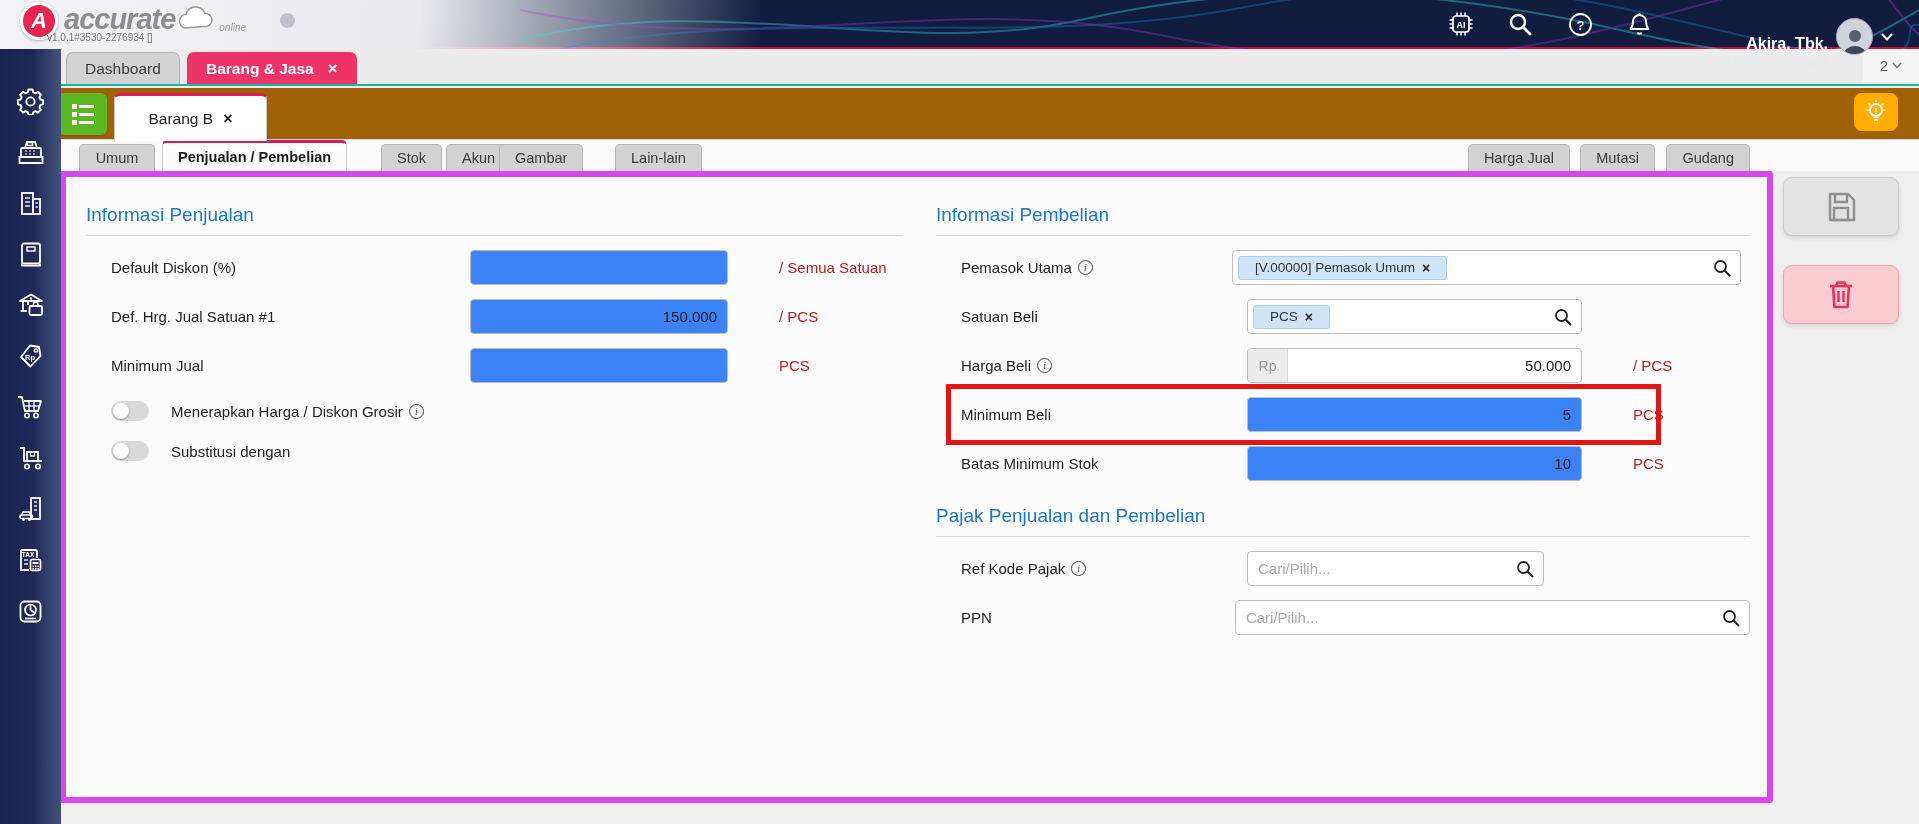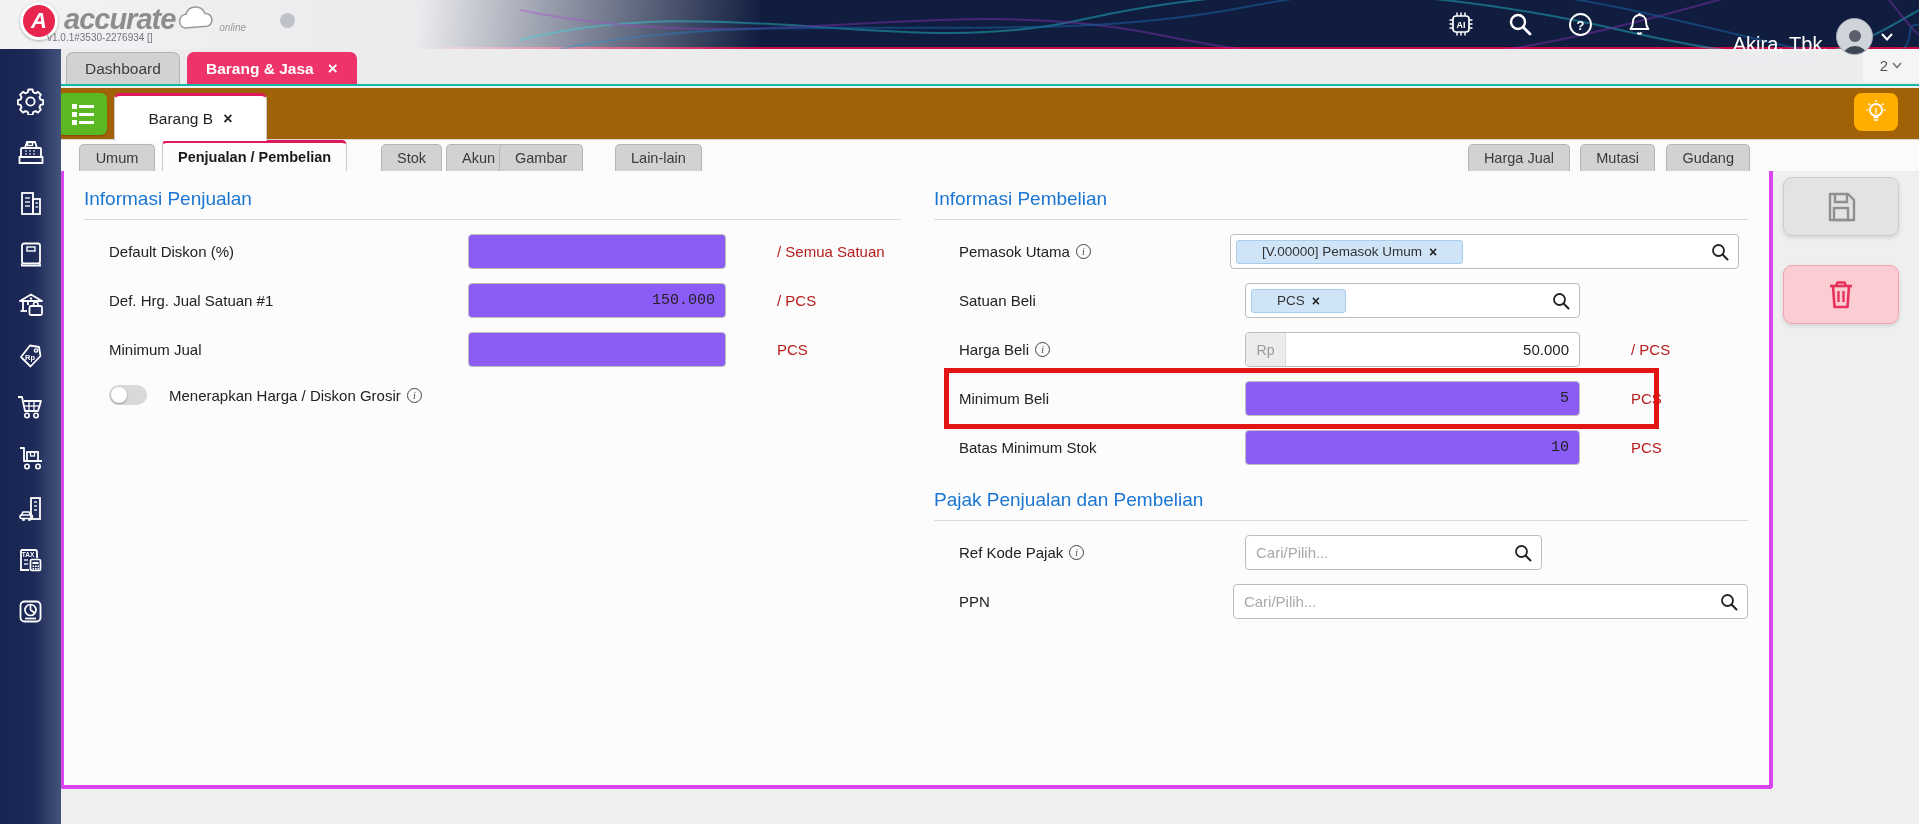--- a/index.html
+++ b/index.html
@@ -32,21 +32,21 @@
   }
   .brand-text { font-size:29px; font-weight:bold; font-style:italic; color:#8d8d8f; letter-spacing:-1px; margin-left:6px; line-height:34px; }
   .brand-online { font-size:10px; font-style:italic; color:#9a9a9c; margin-left:2px; margin-top:20px; }
   .cloud { margin-left:-2px; margin-top:2px; }
   .version-text { position:absolute; left:47px; top:32px; font-size:10px; color:#73737a; }
   .gray-dot { position:absolute; left:280px; top:13px; width:15px; height:15px; border-radius:50%; background:#b9bcc3; opacity:.9; }
   .header-icons { position:absolute; right:265px; top:11px; display:flex; gap:34px; align-items:center; }
   .hicon { width:26px; height:26px; display:flex; align-items:center; justify-content:flex-start; cursor:pointer; }
   .user-block { position:absolute; right:26px; top:4px; display:flex; align-items:center; gap:8px; color:#fff; }
   .user-names { text-align:right; }
-  .user-company { font-size:20px; font-weight:normal; line-height:20px;margin-top:30px; }
+  .user-company { font-size:16px; font-weight:bold; line-height:20px;margin-top:30px; }
   .user-name { font-size:12.5px; line-height:15px; color:#e8eaf2; }
   .avatar { width:37px; height:37px; border-radius:50%; background:#cfd3da; overflow:hidden; display:flex; align-items:flex-end; justify-content:center; border:1px solid #aab; }
 
   
   .sidebar {
     position:absolute; left:0; top:49px; width:61px; height:775px; z-index:20;
     background:linear-gradient(90deg,#172350 0%, #1d2a58 55%, #44537b 100%);
     display:flex; flex-direction:column; align-items:center; padding-top:38px; gap:23px;
   }
   .side-item { width:30px; height:28px; display:flex; align-items:center; justify-content:center; cursor:pointer; }
@@ -76,39 +76,39 @@
   
   .strip3 { position:absolute; left:61px; top:140px; right:0; height:31px; background:#fbfbfb; z-index:8; }
   .sec-tab {
     position:absolute; bottom:0; height:27px; display:flex; align-items:center; padding:0 15px;
     background:#d2d2d2; border:1px solid #b5b5b5; border-bottom:none; border-radius:5px 5px 0 0;
     font-size:14.5px; color:#3a3a3a; cursor:pointer; white-space:nowrap;
   }
   .sec-tab.active { height:31px; background:#fcfcfc; border-color:#c8c8c8; border-top:3px solid #e0195c; color:#1a1a1a; font-weight:bold; z-index:2; }
 
   
-  .card { position:absolute; left:60px; top:157px; width:1713px; height:632px; background:#fcfcfc; border:4px solid #d946ef; border-radius:3px; z-index:5; }
+  .card { position:absolute; left:60px; top:171px; width:1713px; height:632px; background:#fcfcfc; border:6px solid #d946ef; border-radius:3px; z-index:5; }
   .col { position:absolute; top:0; }
   .col-left  { left:20px;  width:817px; }
   .col-right { left:870px; width:814px; }
   .sec-title { margin-top:27px; font-size:19px; color:#1b76d1; }
   .sec-hr { border:none; border-top:1px solid #dadada; margin-top:9px; }
   .frow { display:flex; align-items:center; margin-left:25px; margin-top:14px; height:35px; position:relative;gap:36px; }
   .flabel { font-size:15px; color:#222; display:flex; align-items:center; gap:6px; }
   .col-left  .flabel { width:323px; }
   .col-right .flabel { width:250px; }
   .suffix { font-size:15px; color:#b91c1c; margin-left:15px; white-space:nowrap; }
-  .tbox { height:35px; border:1px solid #bdbdbd; border-radius:4px; background:#8b5cf6; font-size:15px; color:#222; padding:0 10px; outline:none; font-family:Liberation Mono, monospace; }
+  .tbox { height:35px; border:1px solid #bdbdbd; border-radius:4px; background:#3b82f6; font-size:15px; color:#222; padding:0 10px; outline:none; font-family:Liberation Sans, sans-serif; }
   .tbox.num { text-align:right; }
   .w258 { width:258px; } .w335 { width:335px; } .w539 { width:539px; } .w297 { width:297px; }
   .field { height:35px; border:1px solid #bdbdbd; border-radius:4px; background:#fff; display:flex; align-items:center; position:relative; padding:0 34px 0 5px; }
   .field input { border:none; outline:none; flex:1; font-size:15px; color:#222; background:transparent; min-width:10px; font-family:"Liberation Sans",sans-serif; }
   .field input::placeholder { color:#a9a9a9; }
   .mag { position:absolute; right:9px; top:8px; cursor:pointer; }
-  .chip { display:flex; align-items:center; gap:7px; background:#cfe4f7; border:1px solid #a9cdec; border-radius:3px; padding:3px 25px; font-size:13.5px; color:#333; white-space:nowrap; }
+  .chip { display:flex; align-items:center; gap:7px; background:#cfe4f7; border:1px solid #a9cdec; border-radius:3px; padding:3px 16px; font-size:13.5px; color:#333; white-space:nowrap; }
   .chip-x { font-weight:bold; font-size:14px; color:#222; cursor:pointer; }
   .prefix { width:40px; align-self:stretch; margin-left:-5px; background:#ececec; border-right:1px solid #dcdcdc; border-radius:3px 0 0 3px; display:flex; align-items:center; justify-content:center; color:#9a9a9a; font-size:14px; }
   .field input.num { text-align:right; }
   .info-badge { width:15px; height:15px; border:1px solid #444; border-radius:50%; font-size:10px; color:#444; display:inline-flex; align-items:center; justify-content:center; font-style:italic; font-family:"Liberation Serif",serif; }
   .toggle-row { display:flex; align-items:center; margin-left:25px; margin-top:16px; height:24px; gap:22px; }
   .toggle { width:38px; height:20px; background:#d9d9d9; border-radius:10px; position:relative; cursor:pointer; flex:none; }
   .toggle .knob { position:absolute; left:2px; top:2px; width:16px; height:16px; background:#fff; border-radius:50%; box-shadow:0 1px 2px rgba(0,0,0,.35); }
   .toggle-label { font-size:15px; color:#222; display:flex; align-items:center; gap:6px; }
   .highlight-box { position:absolute; left:-15px; right:89px; top:-13px; bottom:-13px; border:5px solid #e31414; z-index:6; pointer-events:none; }
 
@@ -435,20 +435,28 @@
       <div class="toggle-row">
         <div class="toggle">
             <div class="knob"></div>
           </div>
         <span class="toggle-label">
           <span>Menerapkan Harga / Diskon Grosir</span>
           <span class="info-badge">i</span>
         </span>
       </div>
 
+      <div class="toggle-row">
+        <div class="toggle">
+            <div class="knob"></div>
+          </div>
+        <span class="toggle-label">
+            <span>Substitusi dengan</span>
+          </span>
+      </div>
     </div>
 
     <div class="col col-right">
       <div class="sec-title">Informasi Pembelian</div>
       <hr class="sec-hr">
 
       <div class="frow">
         <span class="flabel">
           <span>Pemasok Utama</span>
           <span class="info-badge">i</span>

